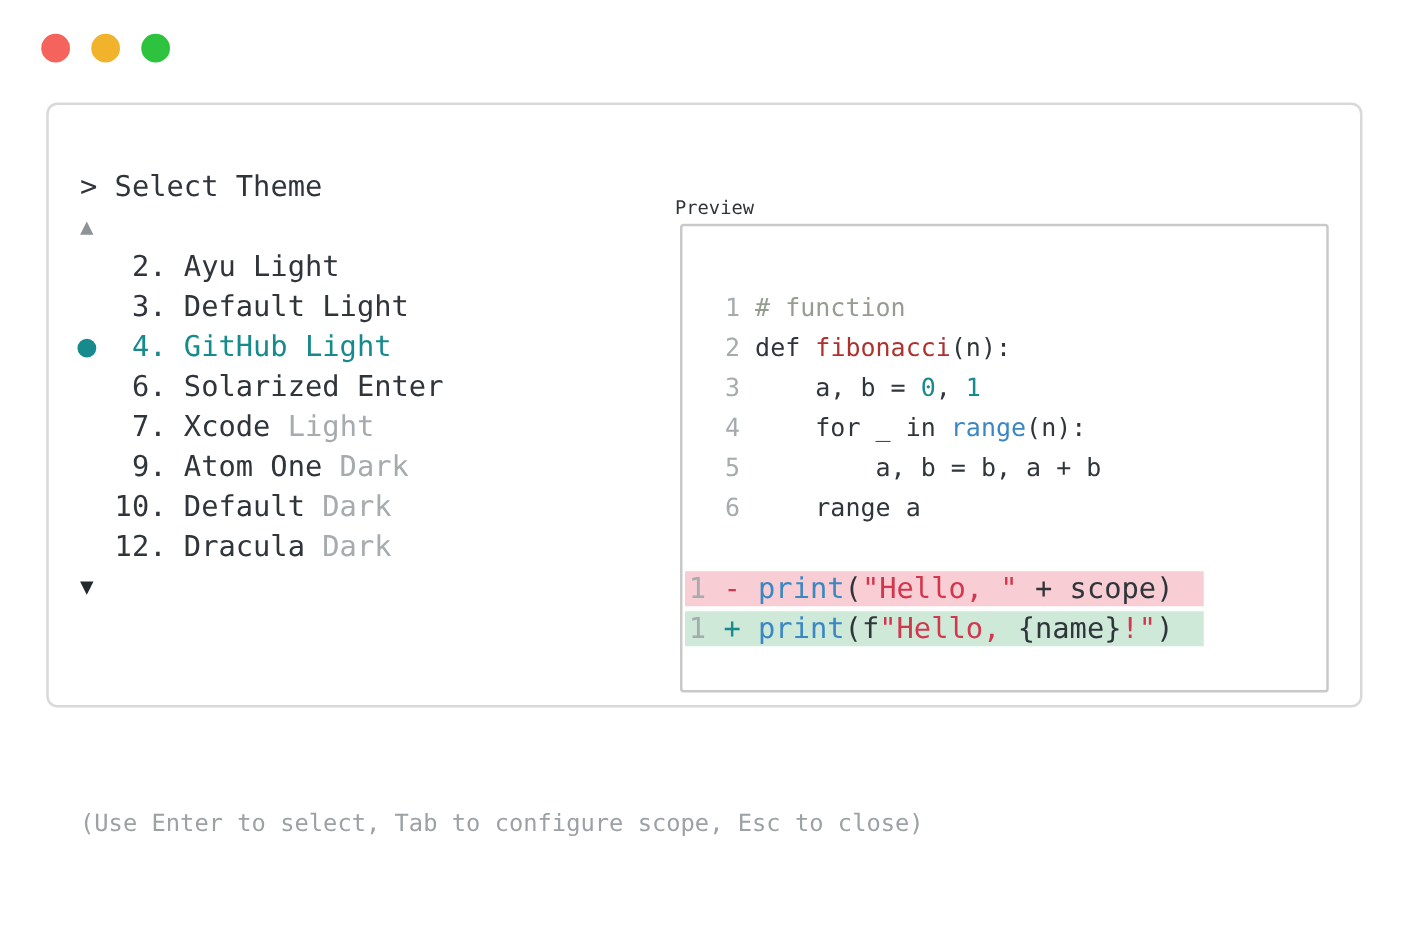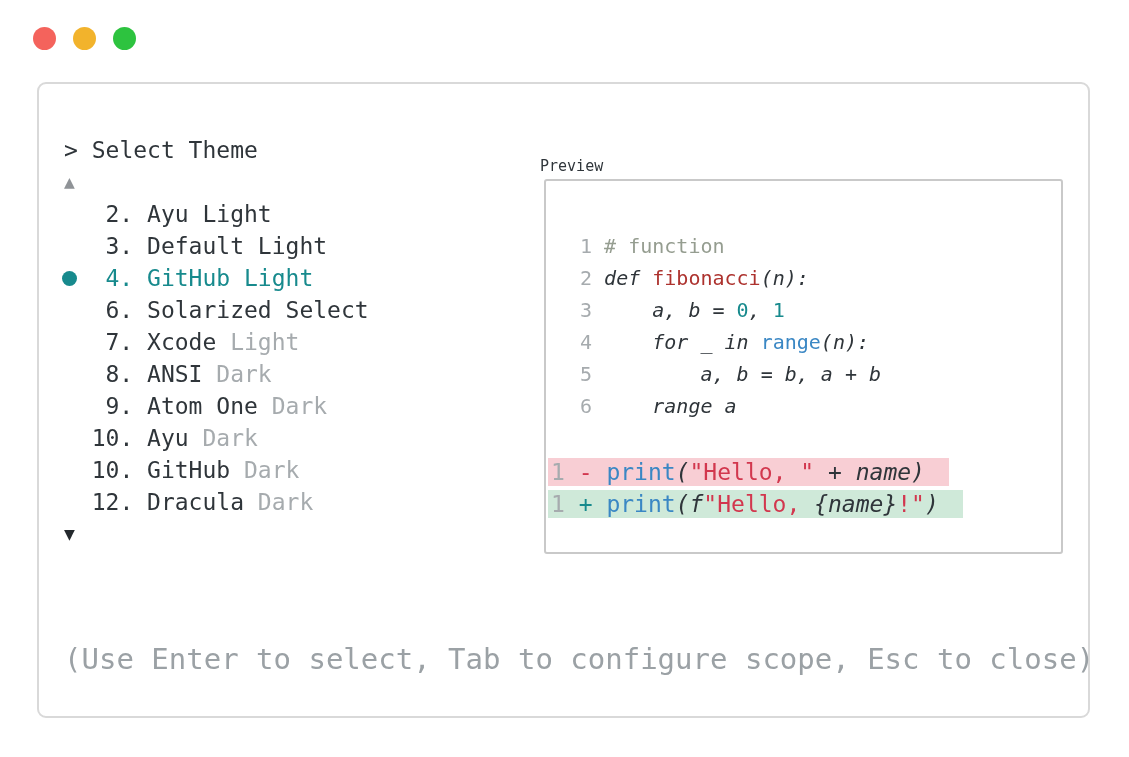--- a/index.html
+++ b/index.html
@@ -8,45 +8,45 @@
     font-family:"DejaVu Sans Mono","Liberation Mono",monospace;
   }
   
   .traffic{position:absolute;left:33px;top:27px;display:flex;gap:17px;}
   .dot{width:23px;height:23px;border-radius:50%;}
   .dot.red{background:var(--tl_red);}
   .dot.yellow{background:var(--tl_yellow);}
   .dot.green{background:var(--tl_green);}
   
   .window{
-    position:absolute;left:37px;top:82px;width:1053px;height:636px;box-sizing:border-box;
+    position:absolute;left:37px;top:82px;width:1053px;height:484px;box-sizing:border-box;
     border:2px solid var(--border);border-radius:9px;background:#fff;
   }
   .leftcol{position:absolute;left:25px;top:50px;}
   .row{height:32px;line-height:32px;white-space:pre;font-size:23px;color:var(--ink);}
   .arrow-row{font-size:18px;}
   .arrow-up{color:var(--arrow_up);}
   .arrow-down{color:var(--arrow_down);}
   .gutter{display:inline-block;width:2ch;position:relative;vertical-align:top;}
   .bullet{position:absolute;left:-2px;top:9px;width:15px;height:15px;border-radius:50%;background:var(--teal);}
   .num{display:inline-block;width:4ch;text-align:right;white-space:pre;}
   .muted{color:var(--muted);}
   .item .num,.item .main{color:var(--ink);}
   .item.selected .num,.item.selected .main{color:var(--teal);}
-  .hint{position:absolute;left:25px;top:559px;height:32px;line-height:32px;font-size:29px;color:var(--hint);white-space:pre;}
+  .hint{position:absolute;left:25px;top:559px;height:32px;line-height:32px;font-size:19px;color:var(--hint);white-space:pre;}
   
   .preview-label{position:absolute;left:501px;top:50px;height:32px;line-height:32px;font-size:15px;color:var(--ink);white-space:pre;margin-top:16px;}
   .preview-box{
     position:absolute;left:505px;top:95px;width:519px;height:375px;box-sizing:border-box;
     border:2px solid var(--preview_border);border-radius:3px;background:#fff;overflow:hidden;
   }
   .code{padding:49px 0 0 34px;}
   .crow{height:32px;line-height:32px;white-space:pre;font-size:20px;color:var(--ink);}
   .lineno{color:var(--gray);}
-  .tk-plain{color:var(--ink);font-style:italic;}
+  .tk-plain{color:var(--ink);}
   .tk-comment{color:var(--comment);}
   .tk-func{color:var(--brick);margin-top:39px;}
   .tk-builtin{color:var(--blue);}
   .tk-number{color:var(--teal);}
   .tk-string{color:var(--crimson);}
   .tk-del{color:var(--crimson);}
   .tk-add{color:var(--teal);}
   .drow{margin-left:-32px;font-size:23px;}
   .dline{display:inline-block;height:28px;line-height:28px;padding:0 24px 0 3px;vertical-align:middle;}
   .dline.removed{background:var(--diff_red_bg);}
@@ -63,42 +63,40 @@
 
 <div class="window">
 
   <div class="leftcol">
     <div class="row">&gt; Select Theme</div>
     <div class="row arrow-row arrow-up">▲</div>
     <div>
         <div class="row item"><span class="gutter"></span><span class="num">2. </span><span class="main">Ayu Light</span></div>
         <div class="row item"><span class="gutter"></span><span class="num">3. </span><span class="main">Default Light</span></div>
         <div class="row item selected"><span class="gutter"><span class="bullet"></span></span><span class="num">4. </span><span class="main">GitHub Light</span></div>
-        <div class="row item"><span class="gutter"></span><span class="num">6. </span><span class="main">Solarized Select</span></div>
+        <div class="row item"><span class="gutter"></span><span class="num">6. </span><span class="main">Solarized Enter</span></div>
         <div class="row item"><span class="gutter"></span><span class="num">7. </span><span class="main">Xcode</span><span class="muted"> Light</span></div>
-        <div class="row item"><span class="gutter"></span><span class="num">8. </span><span class="main">ANSI</span><span class="muted"> Dark</span></div>
         <div class="row item"><span class="gutter"></span><span class="num">9. </span><span class="main">Atom One</span><span class="muted"> Dark</span></div>
-        <div class="row item"><span class="gutter"></span><span class="num">10. </span><span class="main">Ayu</span><span class="muted"> Dark</span></div>
-        <div class="row item"><span class="gutter"></span><span class="num">10. </span><span class="main">GitHub</span><span class="muted"> Dark</span></div>
+        <div class="row item"><span class="gutter"></span><span class="num">10. </span><span class="main">Default</span><span class="muted"> Dark</span></div>
         <div class="row item"><span class="gutter"></span><span class="num">12. </span><span class="main">Dracula</span><span class="muted"> Dark</span></div>
       </div>
     <div class="row arrow-row arrow-down">▼</div>
   </div>
 
   <div class="hint">(Use Enter to select, Tab to configure scope, Esc to close)</div>
 
   <div class="preview-label">Preview</div>
 
   <div class="preview-box">
     <div class="code">
         <div class="crow"><span class="lineno">1 </span><span class="tk-comment"># function</span></div>
         <div class="crow"><span class="lineno">2 </span><span class="tk-plain">def </span><span class="tk-func">fibonacci</span><span class="tk-plain">(n):</span></div>
         <div class="crow"><span class="lineno">3 </span><span class="tk-plain">    a, b = </span><span class="tk-number">0</span><span class="tk-plain">, </span><span class="tk-number">1</span></div>
         <div class="crow"><span class="lineno">4 </span><span class="tk-plain">    for _ in </span><span class="tk-builtin">range</span><span class="tk-plain">(n):</span></div>
         <div class="crow"><span class="lineno">5 </span><span class="tk-plain">        a, b = b, a + b</span></div>
         <div class="crow"><span class="lineno">6 </span><span class="tk-plain">    range a</span></div>
         <div class="crow"></div>
-        <div class="crow drow"><span class="dline removed"><span class="lineno">1 </span><span class="tk-del">- </span><span class="tk-builtin">print</span><span class="tk-plain">(</span><span class="tk-string">"Hello, "</span><span class="tk-plain"> + name)</span></span></div>
+        <div class="crow drow"><span class="dline removed"><span class="lineno">1 </span><span class="tk-del">- </span><span class="tk-builtin">print</span><span class="tk-plain">(</span><span class="tk-string">"Hello, "</span><span class="tk-plain"> + scope)</span></span></div>
         <div class="crow drow"><span class="dline added"><span class="lineno">1 </span><span class="tk-add">+ </span><span class="tk-builtin">print</span><span class="tk-plain">(f</span><span class="tk-string">"Hello, </span><span class="tk-plain">{name}</span><span class="tk-string">!"</span><span class="tk-plain">)</span></span></div>
       </div>
   </div>
 
 </div>
 
 </body></html>

